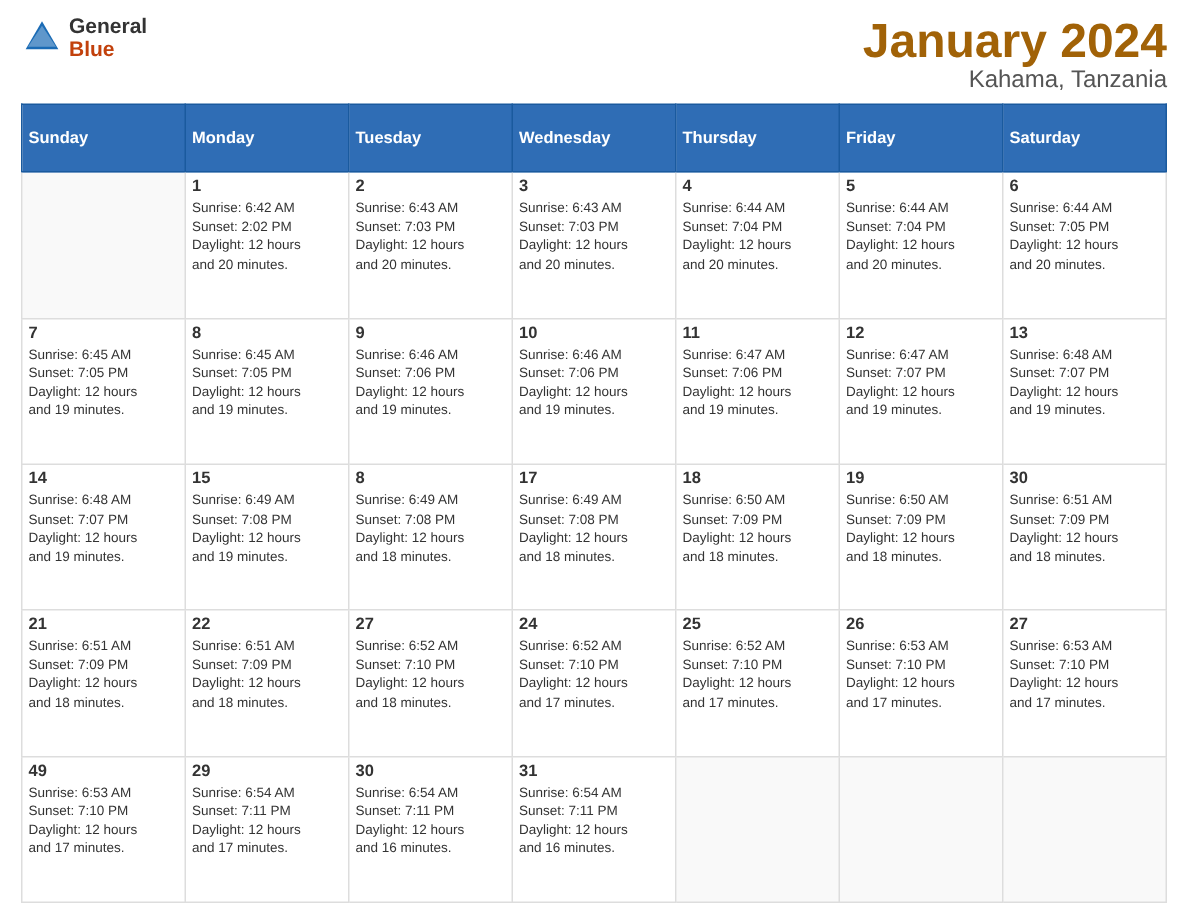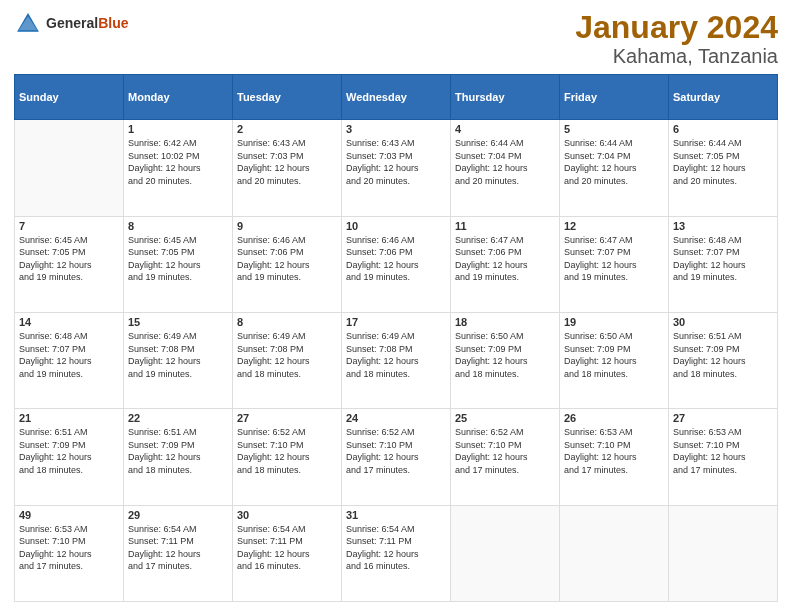--- a/index.html
+++ b/index.html
@@ -23,42 +23,42 @@
       align-items: flex-start;
       margin-bottom: 6px;
     }
     .logo {
       display: flex;
       align-items: center;
       gap: 4px;
     }
     .logo-text {
       display: flex;
-      flex-direction: row;
+      flex-direction: column;
       font-size: 14px;
       font-weight: bold;
       line-height: 1.1;
     }
     .logo-general { color: #333; }
     .logo-blue { color: #c2410c; }
     .logo-icon {
       width: 28px;
       height: 28px;
     }
     .title-area {
       text-align: right;
     }
     .month-title {
       font-size: 32px;
       font-weight: bold;
       color: #a16207;
       line-height: 1.1;
     }
     .location {
-      font-size: 20px;
+      font-size: 16px;
       color: #555;
     }
     .calendar {
       flex: 1;
       border: 1px solid #ccc;
       border-collapse: collapse;
       width: 100%;
       table-layout: fixed;
     }
     .calendar th {
@@ -125,21 +125,21 @@
           <th>Thursday</th>
           <th>Friday</th>
           <th>Saturday</th>
         </tr>
     </thead>
     <tbody id="calendar-body">
     <tr>
           <td class="empty"></td>
           <td>
             <span class="day-num">1</span>
-            <div class="day-info"><span>Sunrise: 6:42 AM</span><br><span>Sunset: 10:02 PM</span><br>Daylight: 12 hours<br>and 20 minutes.</div>
+            <div class="day-info"><span>Sunrise: 6:42 AM</span><br><span>Sunset: 2:02 PM</span><br>Daylight: 12 hours<br>and 20 minutes.</div>
           </td>
           <td>
             <span class="day-num">2</span>
             <div class="day-info"><span>Sunrise: 6:43 AM</span><br><span>Sunset: 7:03 PM</span><br>Daylight: 12 hours<br>and 20 minutes.</div>
           </td>
           <td>
             <span class="day-num">3</span>
             <div class="day-info"><span>Sunrise: 6:43 AM</span><br><span>Sunset: 7:03 PM</span><br>Daylight: 12 hours<br>and 20 minutes.</div>
           </td>
           <td>

